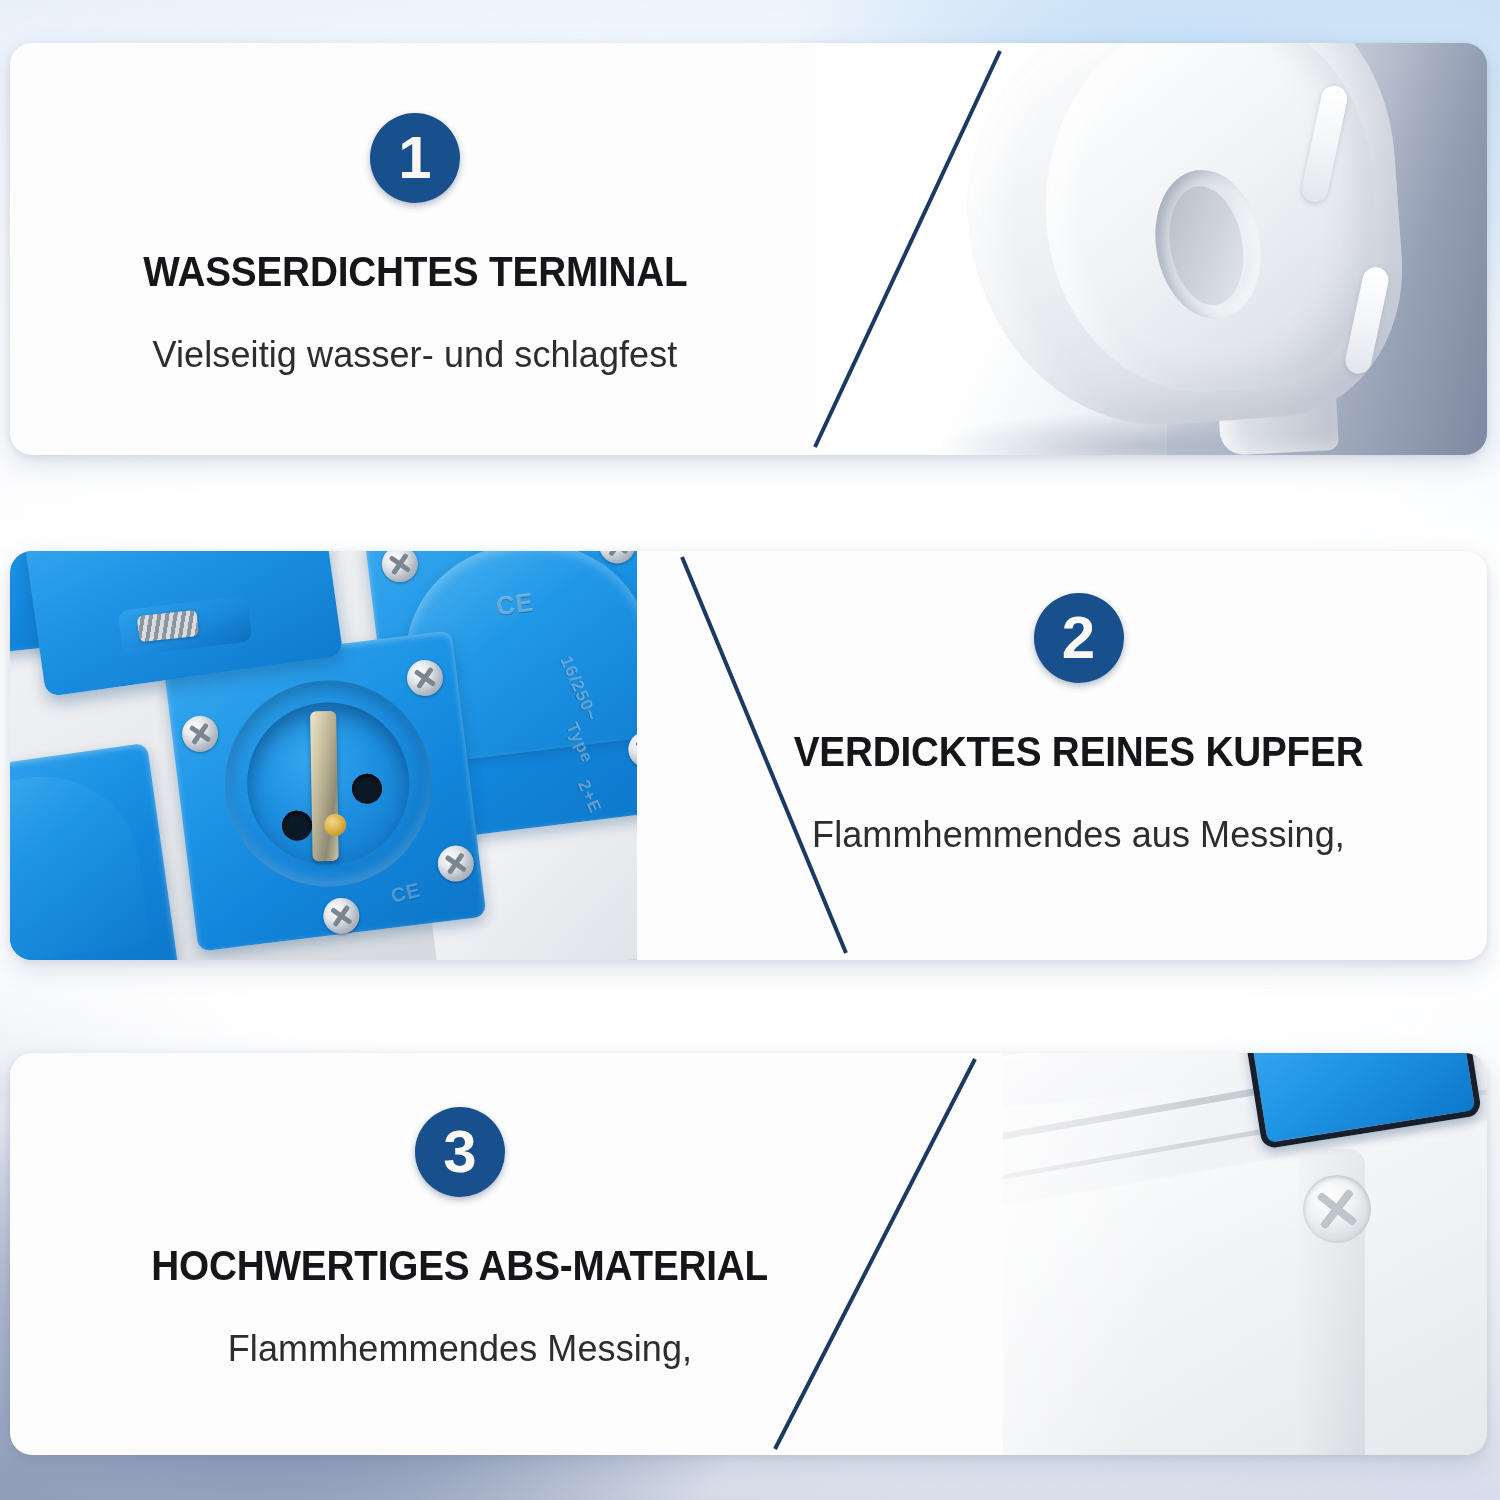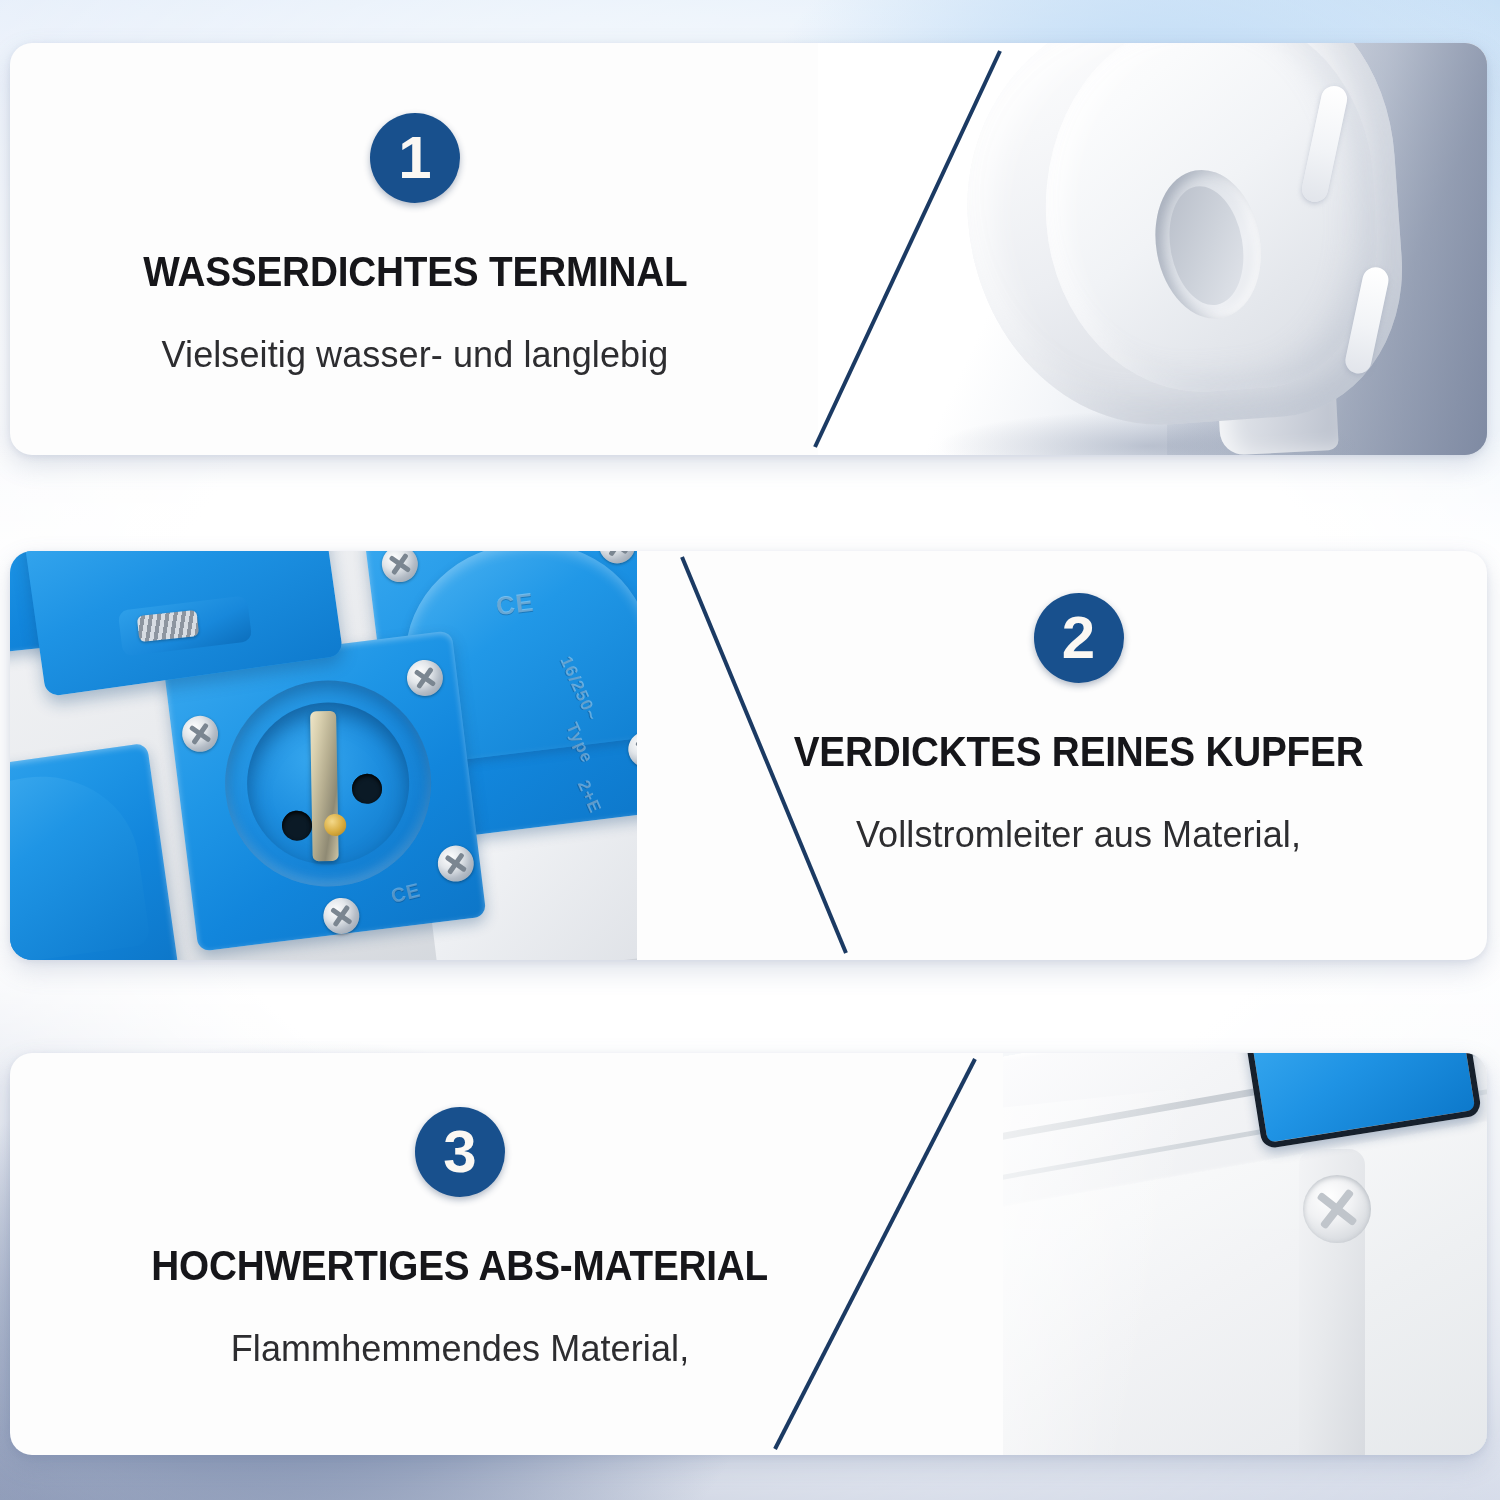--- a/index.html
+++ b/index.html
@@ -323,21 +323,21 @@
           <line x1="990" y1="8" x2="805" y2="404" stroke="#1b3a63" stroke-width="4"></line>
         </svg>
       </div>
 
       <div class="textblock" style="left:0;top:70px;width:810px;">
         <div class="badge">
           <span>1</span>
         </div>
         <div class="heading">WASSERDICHTES TERMINAL</div>
         <div class="sub">
-          <span class="l">Vielseitig wasser- und langlebig</span>
+          <span class="l">Vielseitig wasser- und schlagfest</span>
         </div>
       </div>
 
     </div>
   </div>
 
   <div class="card" id="card2">
     <div class="card-inner">
 
       <div class="photo" id="photo2">
@@ -391,21 +391,21 @@
           <line x1="672" y1="6" x2="836" y2="402" stroke="#1b3a63" stroke-width="4"></line>
         </svg>
       </div>
 
       <div class="textblock" style="left:660px;top:42px;width:817px;">
         <div class="badge">
           <span>2</span>
         </div>
         <div class="heading">VERDICKTES REINES KUPFER</div>
         <div class="sub">
-          <span class="l">Vollstromleiter aus Material,</span>
+          <span class="l">Flammhemmendes aus Messing,</span>
         </div>
       </div>
 
     </div>
   </div>
 
   <div class="card" id="card3">
     <div class="card-inner">
 
       <div class="photo" id="photo3">
@@ -428,20 +428,20 @@
           <line x1="965" y1="6" x2="765" y2="396" stroke="#1b3a63" stroke-width="4"></line>
         </svg>
       </div>
 
       <div class="textblock" style="left:0;top:54px;width:900px;">
         <div class="badge">
           <span>3</span>
         </div>
         <div class="heading">HOCHWERTIGES ABS-MATERIAL</div>
         <div class="sub">
-          <span class="l">Flammhemmendes Material,</span>
+          <span class="l">Flammhemmendes Messing,</span>
         </div>
       </div>
 
     </div>
   </div>
 
 </div>
 
 </body></html>

